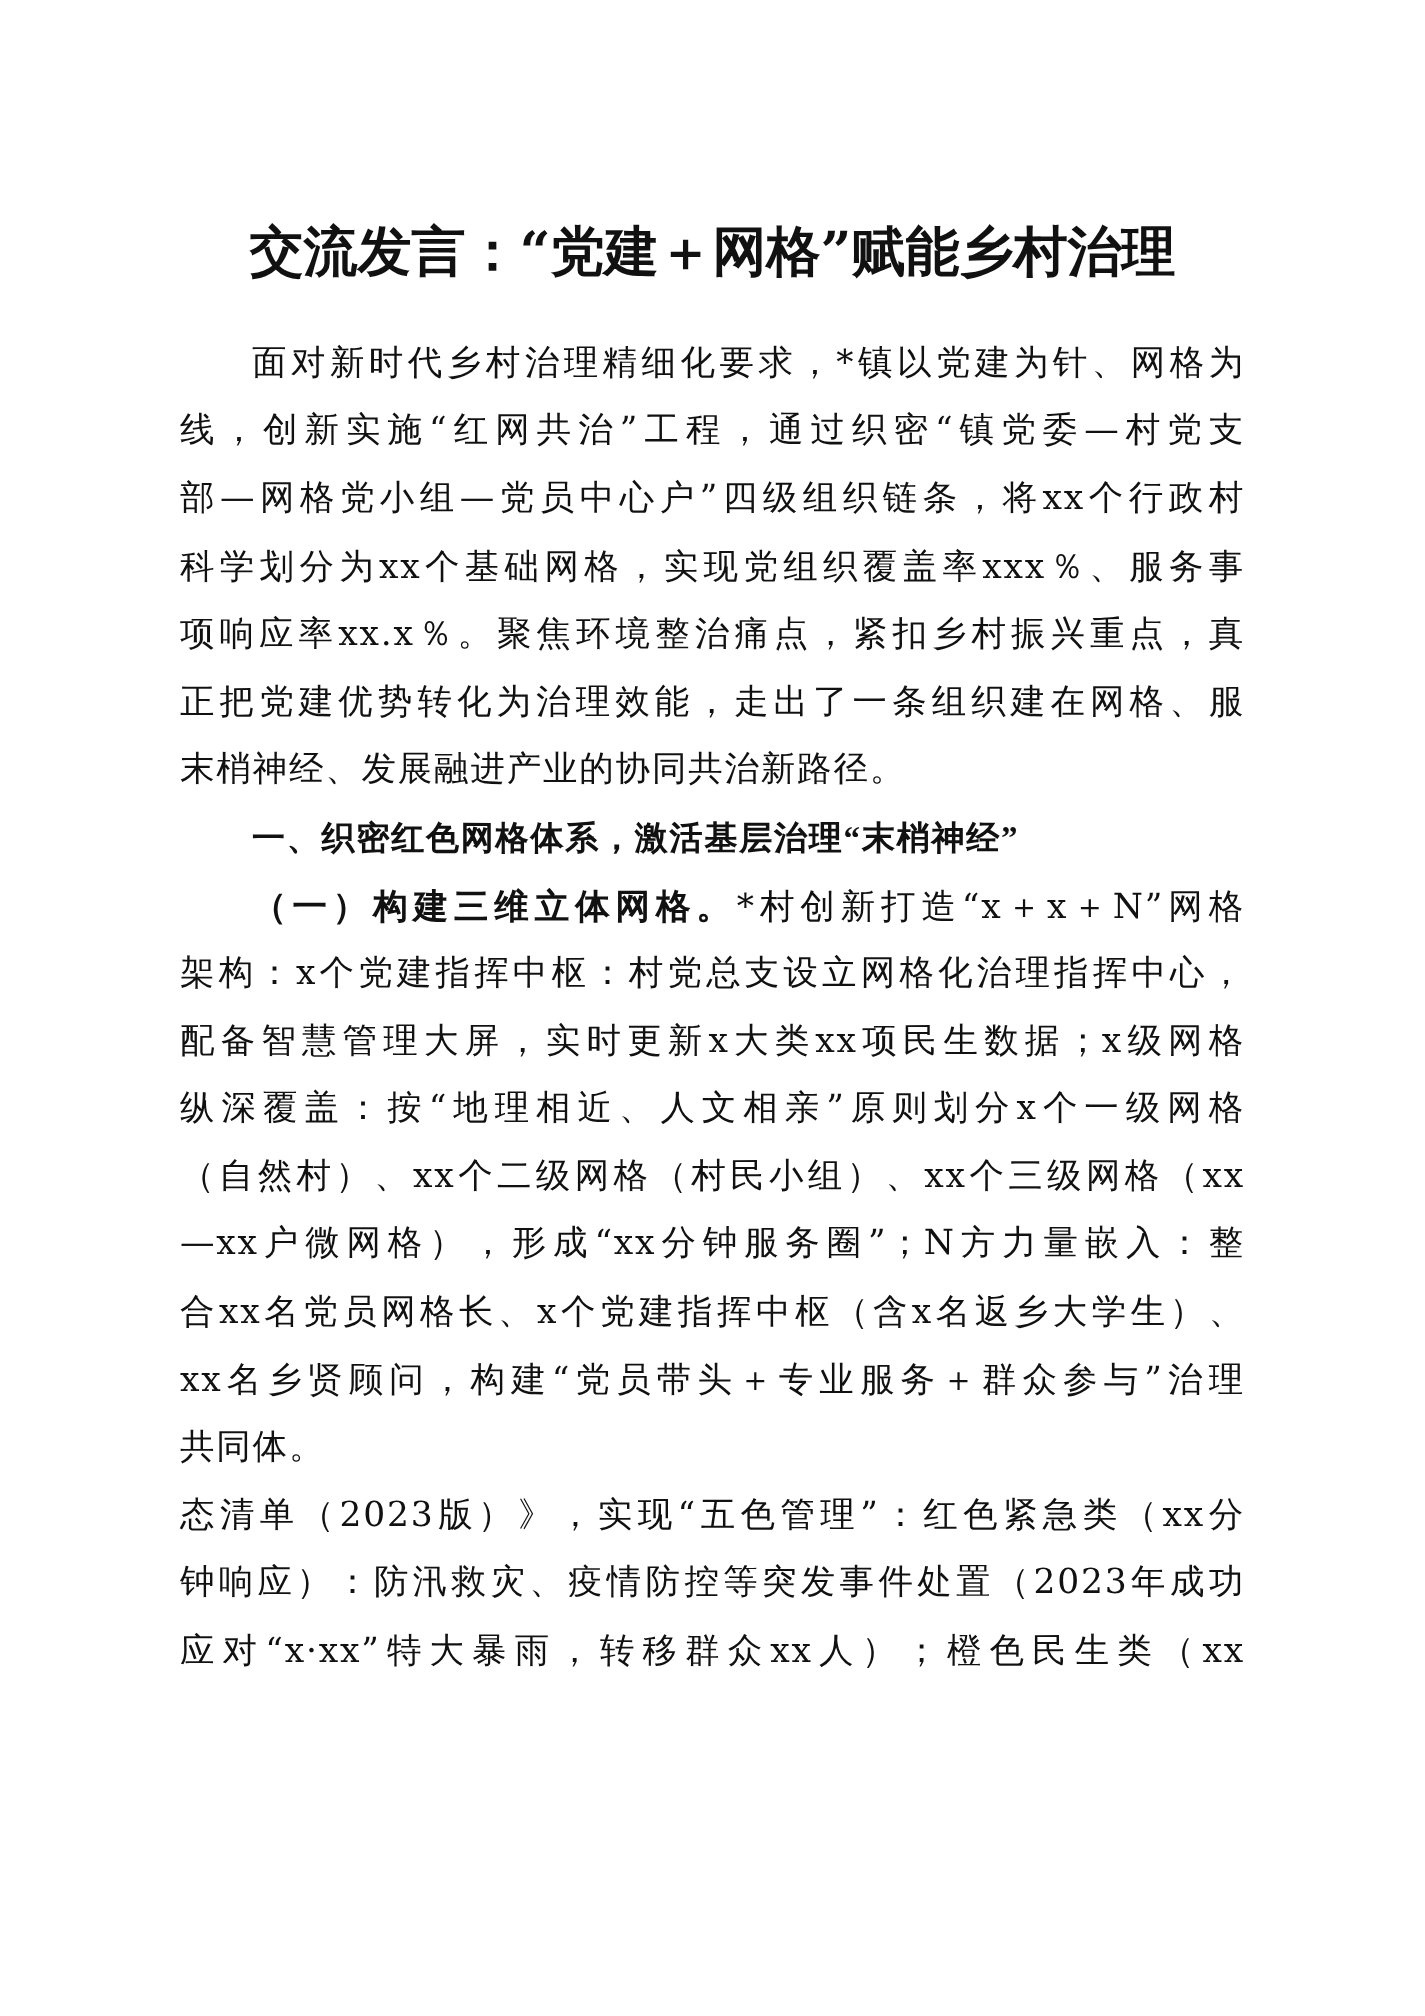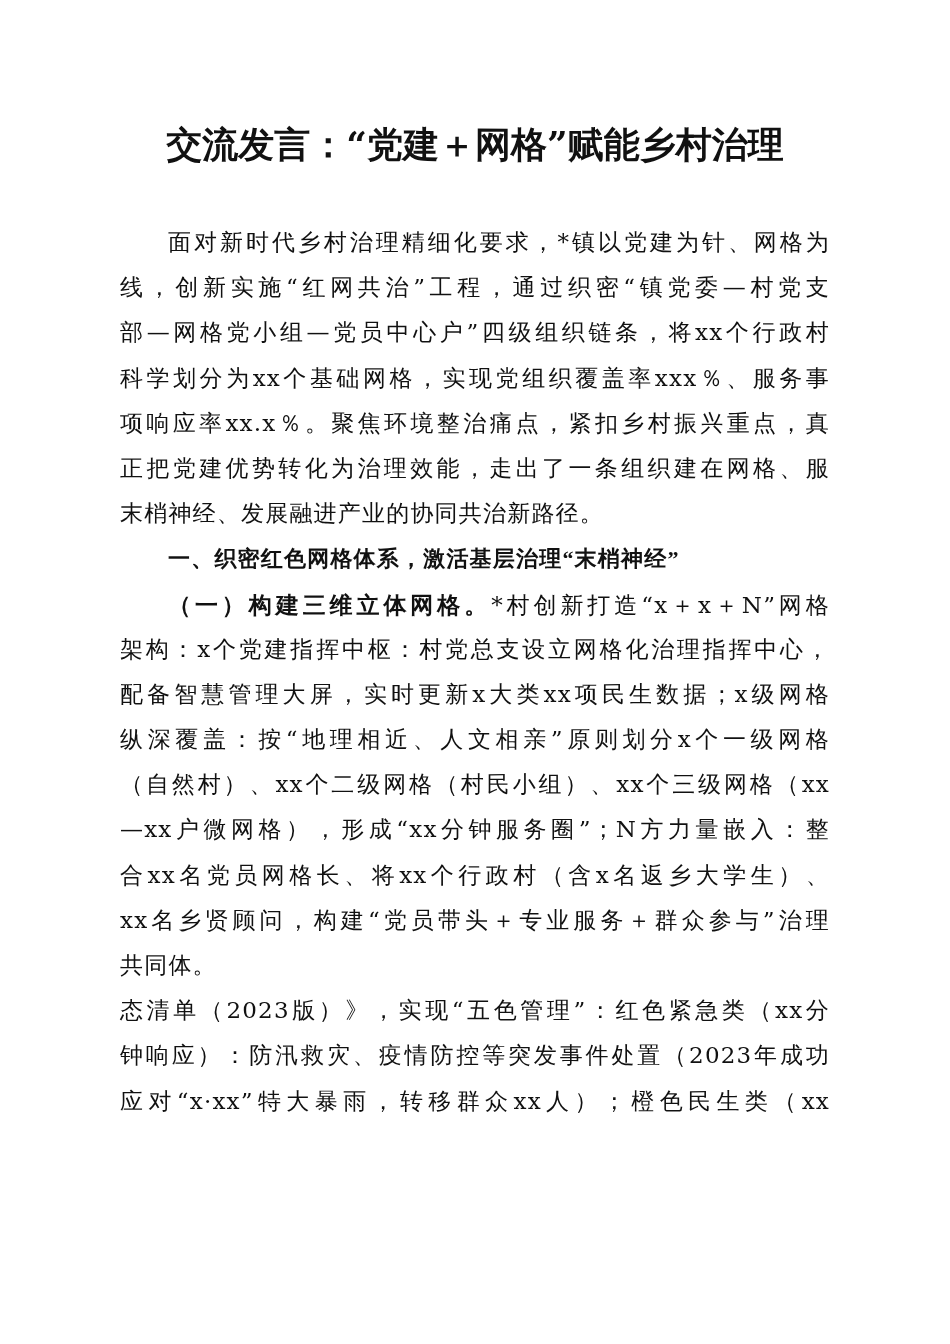--- a/index.html
+++ b/index.html
@@ -1,18 +1,18 @@
 <!DOCTYPE html>
 <html><head>
 <meta charset="utf-8">
 <style>
   html, body { margin: 0; padding: 0; background: #ffffff; }
   body { width: 950px; height: 1344px; position: relative; overflow: hidden;
          font-family: "DejaVu Serif", "Liberation Serif", serif; color: #111; }
-  .title { position: absolute; top: 120px; left: 0; width: 950px; text-align: center;
+  .title { position: absolute; top: 144px; left: 0; width: 950px; text-align: center;
            font-size: 36px; font-weight: bold; letter-spacing: 0px; line-height: 48px; }
   .body { position: absolute; top: 220px; left: 120px; width: 710px; }
   .line { height: 45.2px; line-height: 45.2px; font-size: 23px; white-space: nowrap;
           letter-spacing: 1.2px; text-align: justify; text-align-last: justify; }
   .line.last { text-align-last: left; }
   .indent { padding-left: 48px; }
   .heading { font-family: Liberation Serif, serif; font-weight: bold;
              font-size: 22px; text-align-last: left; padding-left: 48px; }
   .sub-bold { font-weight: bold; }
 </style>
@@ -35,21 +35,21 @@
 
   <div class="line heading">一、织密红色网格体系，激活基层治理“末梢神经”</div>
 
   <div>
     <div class="line indent"><span class="sub-bold">（一）构建三维立体网格。</span><span>*村创新打造“x＋x＋N”网格</span></div>
     <div class="line">架构：x个党建指挥中枢：村党总支设立网格化治理指挥中心，</div>
     <div class="line">配备智慧管理大屏，实时更新x大类xx项民生数据；x级网格</div>
     <div class="line">纵深覆盖：按“地理相近、人文相亲”原则划分x个一级网格</div>
     <div class="line">（自然村）、xx个二级网格（村民小组）、xx个三级网格（xx</div>
     <div class="line">—xx户微网格），形成“xx分钟服务圈”；N方力量嵌入：整</div>
-    <div class="line">合xx名党员网格长、将xx个行政村（含x名返乡大学生）、</div>
+    <div class="line">合xx名党员网格长、x个党建指挥中枢（含x名返乡大学生）、</div>
     <div class="line">xx名乡贤顾问，构建“党员带头＋专业服务＋群众参与”治理</div>
     <div class="line last">共同体。</div>
   </div>
 
   <div>
     <div class="line">态清单（2023版）》，实现“五色管理”：红色紧急类（xx分</div>
     <div class="line">钟响应）：防汛救灾、疫情防控等突发事件处置（2023年成功</div>
     <div class="line">应对“x·xx”特大暴雨，转移群众xx人）；橙色民生类（xx</div>
   </div>
 </div>

